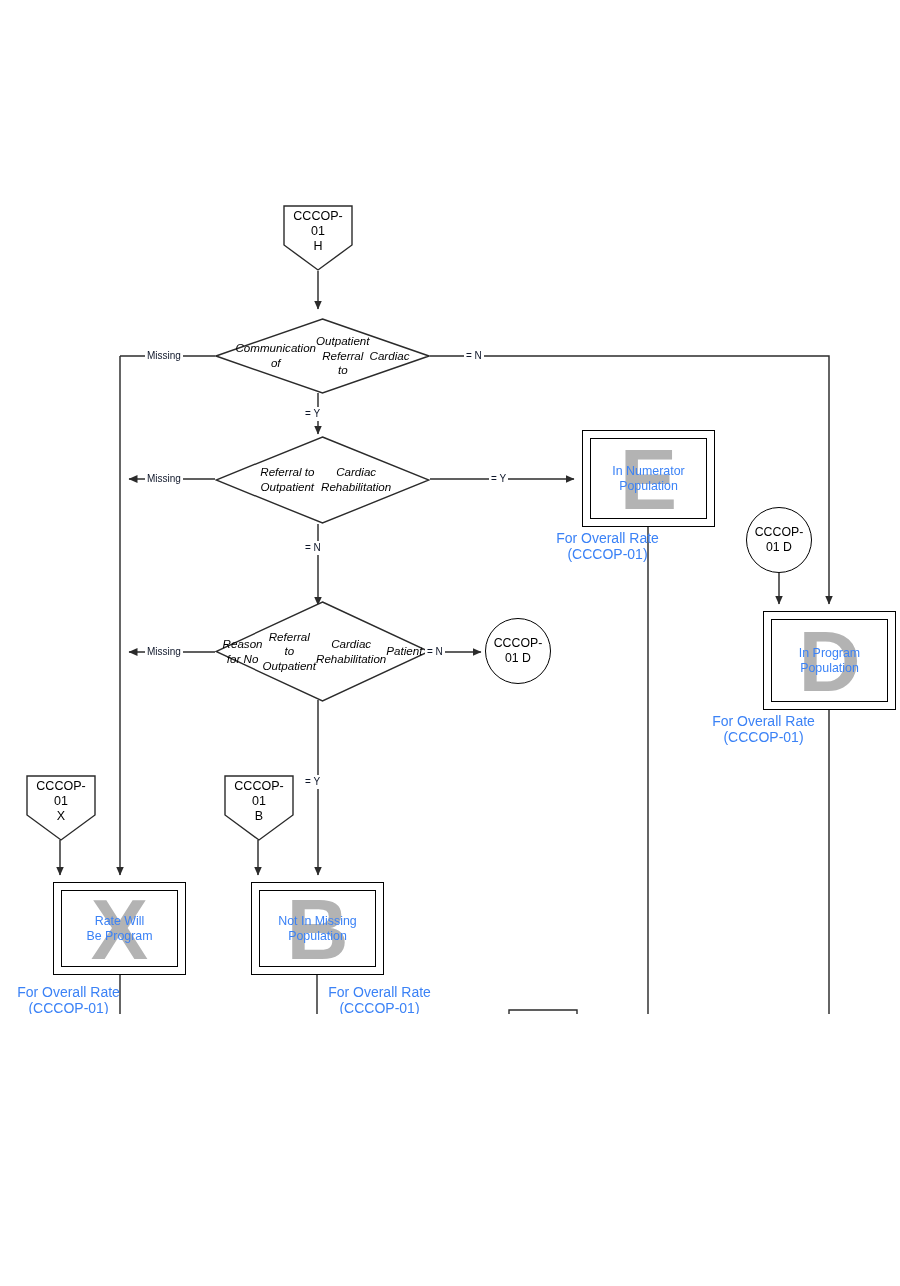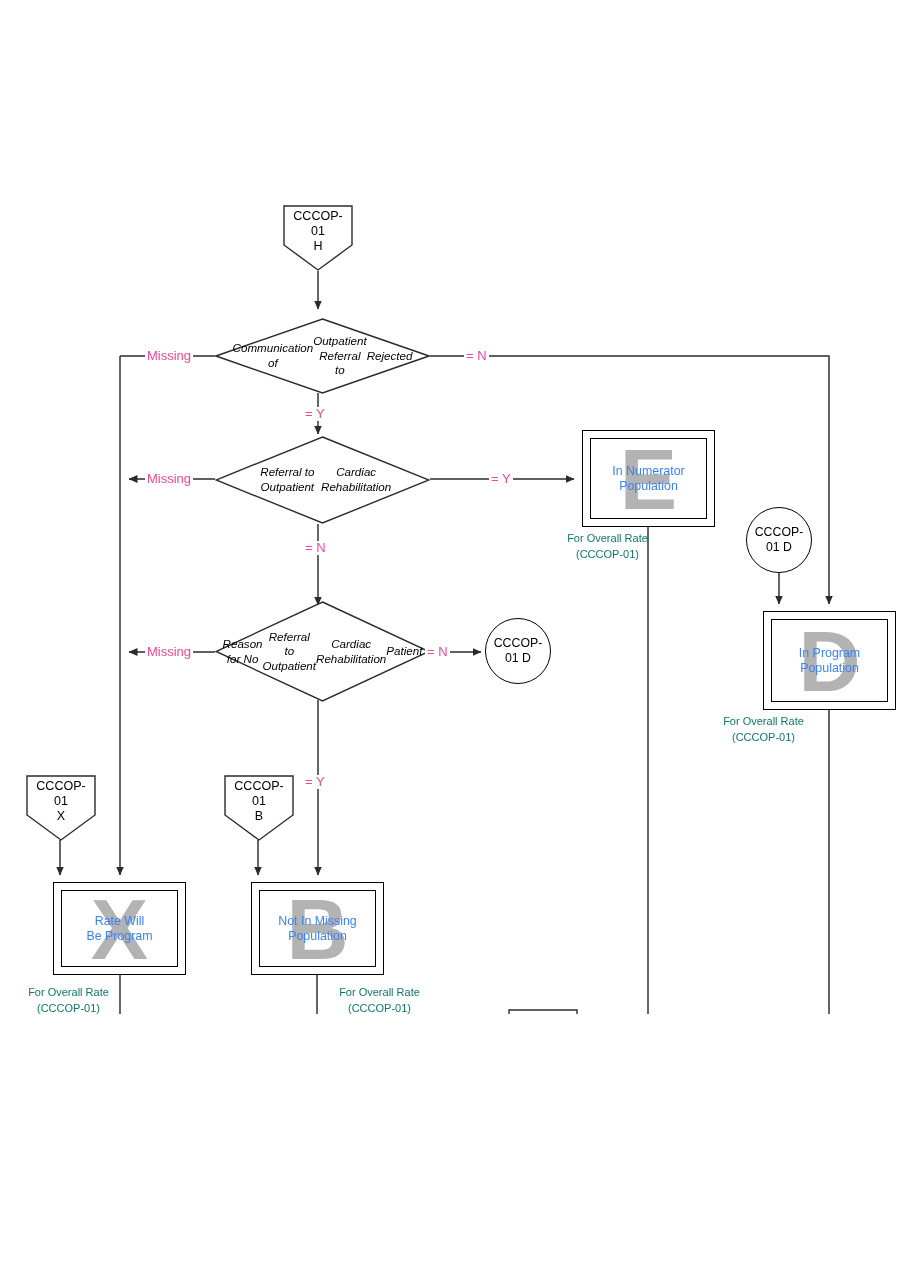--- a/index.html
+++ b/index.html
@@ -120,31 +120,31 @@
     align-items: center;
     justify-content: center;
     text-align: center;
     font-size: 12.3px;
     line-height: 15px;
     color: #000;
   }
   
   .cap {
     position: absolute;
-    font-size: 11px;
+    font-size: 14px;
     line-height: 15.5px;
-    color: #0f766e;
+    color: #3b82f6;
     text-align: center;
     white-space: pre-line;
   }
   .edgelbl {
     position: absolute;
-    font-size: 13px;
+    font-size: 10px;
     line-height: 14px;
-    color: #ec4899;
+    color: #0f172a;
     background: #fff;
     white-space: nowrap;
     padding: 0 2px;
   }
 </style>
 </head>
 <body>
 
 <div id="canvas">
 
@@ -206,21 +206,21 @@
     </div>
   </div>
 
   <div class="diamond" style="left:215px; top:318px; width:215px; height:76px;">
     <svg width="215" height="76" viewBox="0 0 215 76" preserveAspectRatio="none">
       <path d="M107.5,1 L214,38 L107.5,75 L1,38 Z" fill="#ffffff" stroke="#2b2b2b" stroke-width="1.4"></path>
     </svg>
     <div class="dia-text">
       <span>Communication of</span>
       <span>Outpatient Referral to</span>
-      <span>Rejected</span>
+      <span>Cardiac</span>
     </div>
   </div>
   <div class="edgelbl" style="left:145px; top:349px;">Missing</div>
   <div class="edgelbl" style="left:464px; top:349px;">= N</div>
   <div class="edgelbl" style="left:303px; top:407px;">= Y</div>
 
   <div class="diamond" style="left:215px; top:436px; width:215px; height:88px;">
     <svg width="215" height="88" viewBox="0 0 215 88" preserveAspectRatio="none">
       <path d="M107.5,1 L214,44 L107.5,87 L1,44 Z" fill="#ffffff" stroke="#2b2b2b" stroke-width="1.4"></path>
     </svg>

